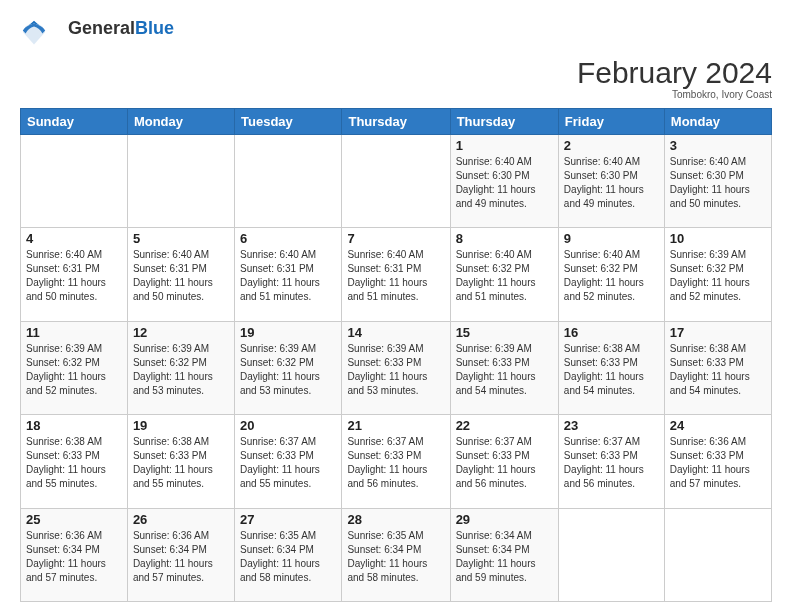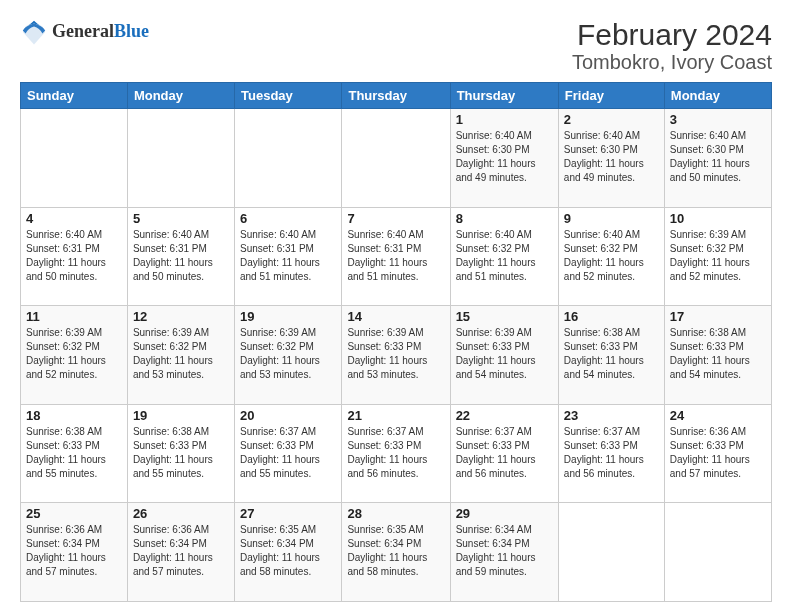--- a/index.html
+++ b/index.html
@@ -18,39 +18,39 @@
       flex-direction: column;
     }
     .header {
       display: flex;
       justify-content: space-between;
       align-items: flex-start;
       margin-bottom: 8px;
     }
     .logo {
       display: flex;
-      align-items: center;
-      gap: 4px;
-      font-family: Liberation Serif, serif;
+      align-items: flex-start;
+      gap: 20px;
     }
     .logo-icon {
       width: 28px;
       height: 28px;
     }
     .header-right {
       text-align: right;
+      margin-top: 38px;
     }
     .month-year {
       font-size: 30px;
       color: #333;
       font-weight: normal;
       line-height: 1.1;
     }
     .location {
-      font-size: 20px;
+      font-size: 10px;
       color: #555;
     }
     .calendar {
       flex: 1;
       border-collapse: collapse;
       width: 100%;
       border: 1px solid #0369a1;
     }
     .calendar th {
       background: #2e7ac4;

